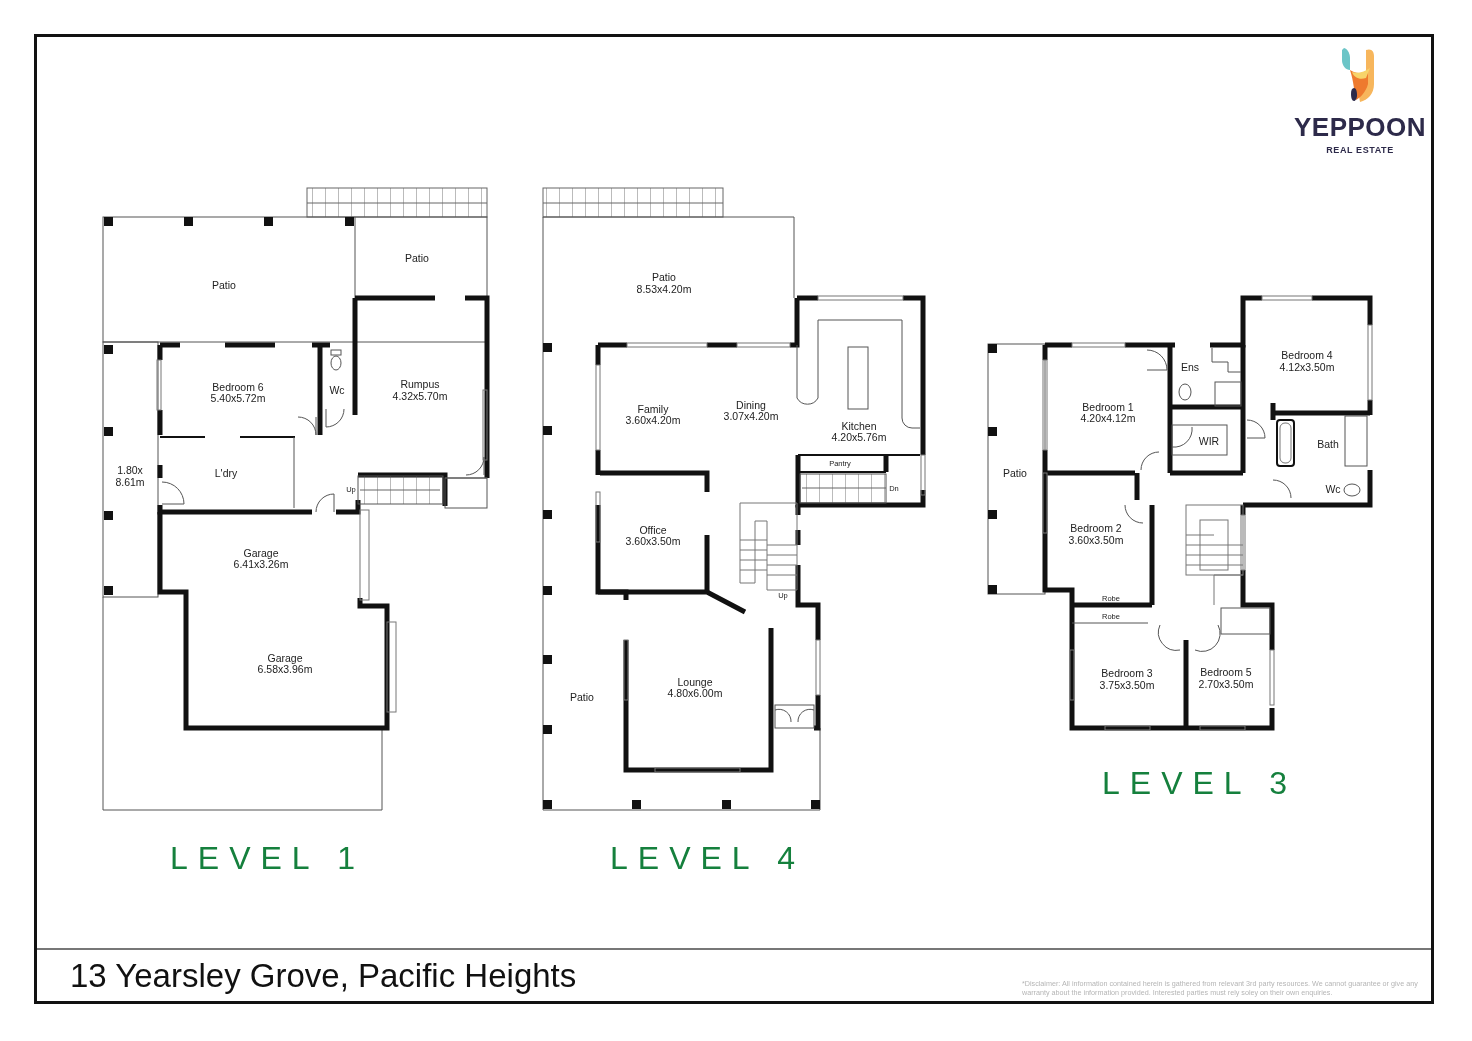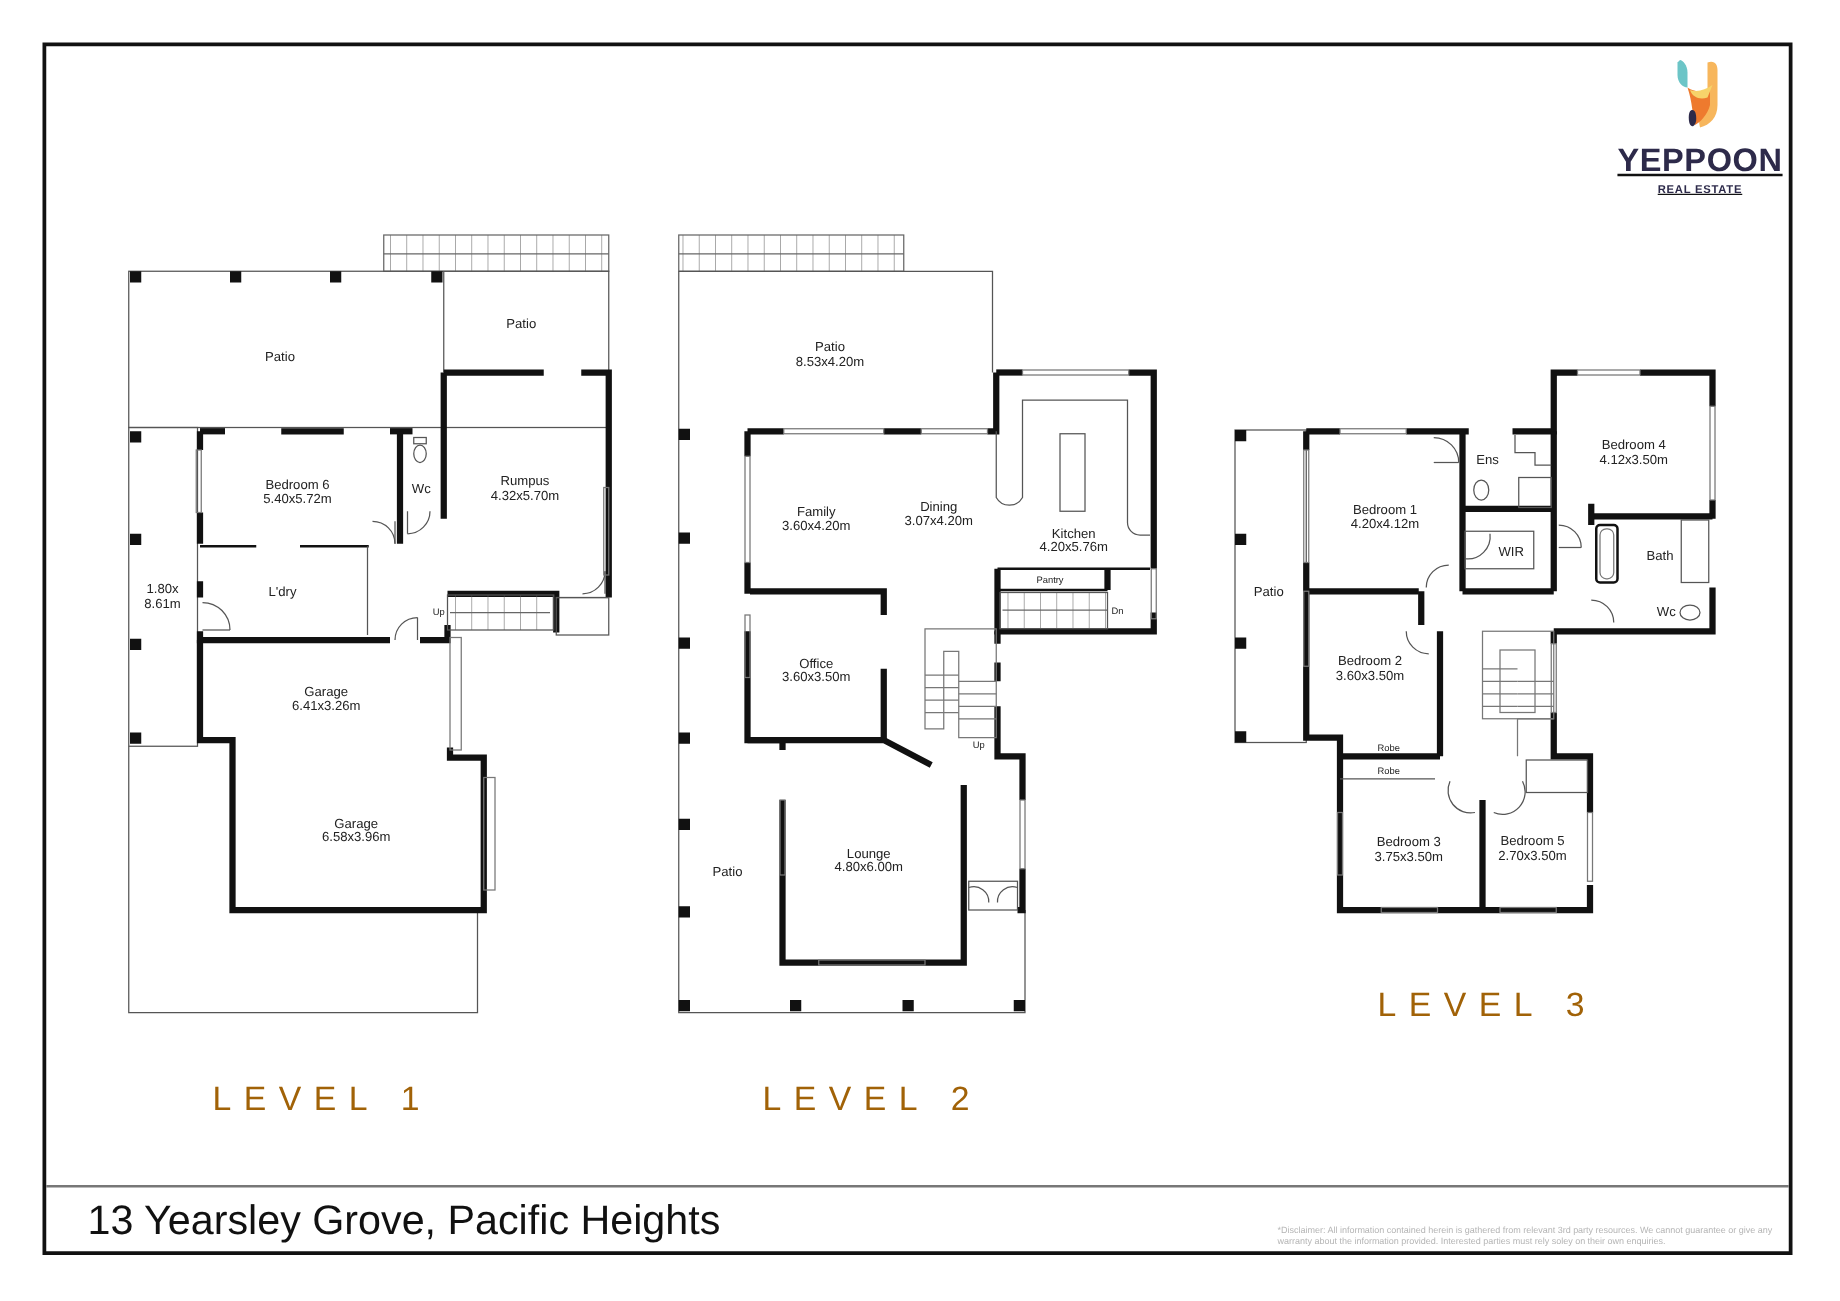--- a/index.html
+++ b/index.html
@@ -6,22 +6,22 @@
   body { width: 1472px; height: 1041px; position: relative; overflow: hidden;
          font-family: "Liberation Sans", sans-serif; color: #111; }
   .frame { position: absolute; left: 34px; top: 34px; width: 1400px; height: 970px;
            border: 3px solid #111; box-sizing: border-box; }
   .footer-rule { position: absolute; left: 37px; top: 948px; width: 1394px; height: 2px; background: #777; }
   .address { position: absolute; left: 54px; top: 957px; font-size: 33px; color: #111; white-space: nowrap; margin-left: 16px; }
   .disclaimer { position: absolute; left: 1022px; top: 979px; width: 400px; font-size: 7.2px; line-height: 9px; color: #b5b5b5; }
   .plan { position: absolute; left: 0; top: 0; }
   .room-label { font-family: "Liberation Sans", sans-serif; font-size: 10.5px; fill: #222; text-anchor: middle; }
   .small-label { font-family: "Liberation Sans", sans-serif; font-size: 7.5px; fill: #222; text-anchor: middle; }
-  .level-label { position: absolute; font-size: 27px; letter-spacing: 10px; color: #a16207; white-space: nowrap; margin-top: 24px; }
-  .logo { position: absolute; left: 1290px; top: 44px; width: 140px; text-align: center; text-decoration: underline; }
+  .level-label { position: absolute; font-size: 32px; letter-spacing: 10px; color: #15803d; white-space: nowrap; }
+  .logo { position: absolute; left: 1290px; top: 44px; width: 140px; text-align: center; }
   .logo-name { display: block; font-size: 26px; font-weight: bold; color: #2d2a4a; letter-spacing: 0.5px; margin-top: 4px; }
   .logo-sub { display: block; font-size: 9px; font-weight: bold; color: #2d2a4a; letter-spacing: 0.6px; margin-top: 2px; text-align: center; }
 </style>
 </head>
 <body>
 
 <div class="frame"></div>
 
 <div class="logo">
   <svg width="48" height="60" viewBox="0 0 48 60">
@@ -339,18 +339,18 @@
     <text class="small-label" x="1111" y="601">Robe</text>
     <text class="small-label" x="1111" y="619">Robe</text>
     <text class="room-label" x="1127" y="677">Bedroom 3</text>
     <text class="room-label" x="1127" y="689">3.75x3.50m</text>
     <text class="room-label" x="1226" y="676">Bedroom 5</text>
     <text class="room-label" x="1226" y="688">2.70x3.50m</text>
   </g>
 </svg>
 
 <div class="level-label" style="left:170px; top:840px;">LEVEL 1</div>
-<div class="level-label" style="left:610px; top:840px;">LEVEL 2</div>
+<div class="level-label" style="left:610px; top:840px;">LEVEL 4</div>
 <div class="level-label" style="left:1102px; top:765px;">LEVEL 3</div>
 
 <div class="footer-rule"></div>
 <div class="address">13 Yearsley Grove, Pacific Heights</div>
 <div class="disclaimer">*Disclaimer: All information contained herein is gathered from relevant 3rd party resources. We cannot guarantee or give any warranty about the information provided. Interested parties must rely soley on their own enquiries.</div>
 
 </body></html>

